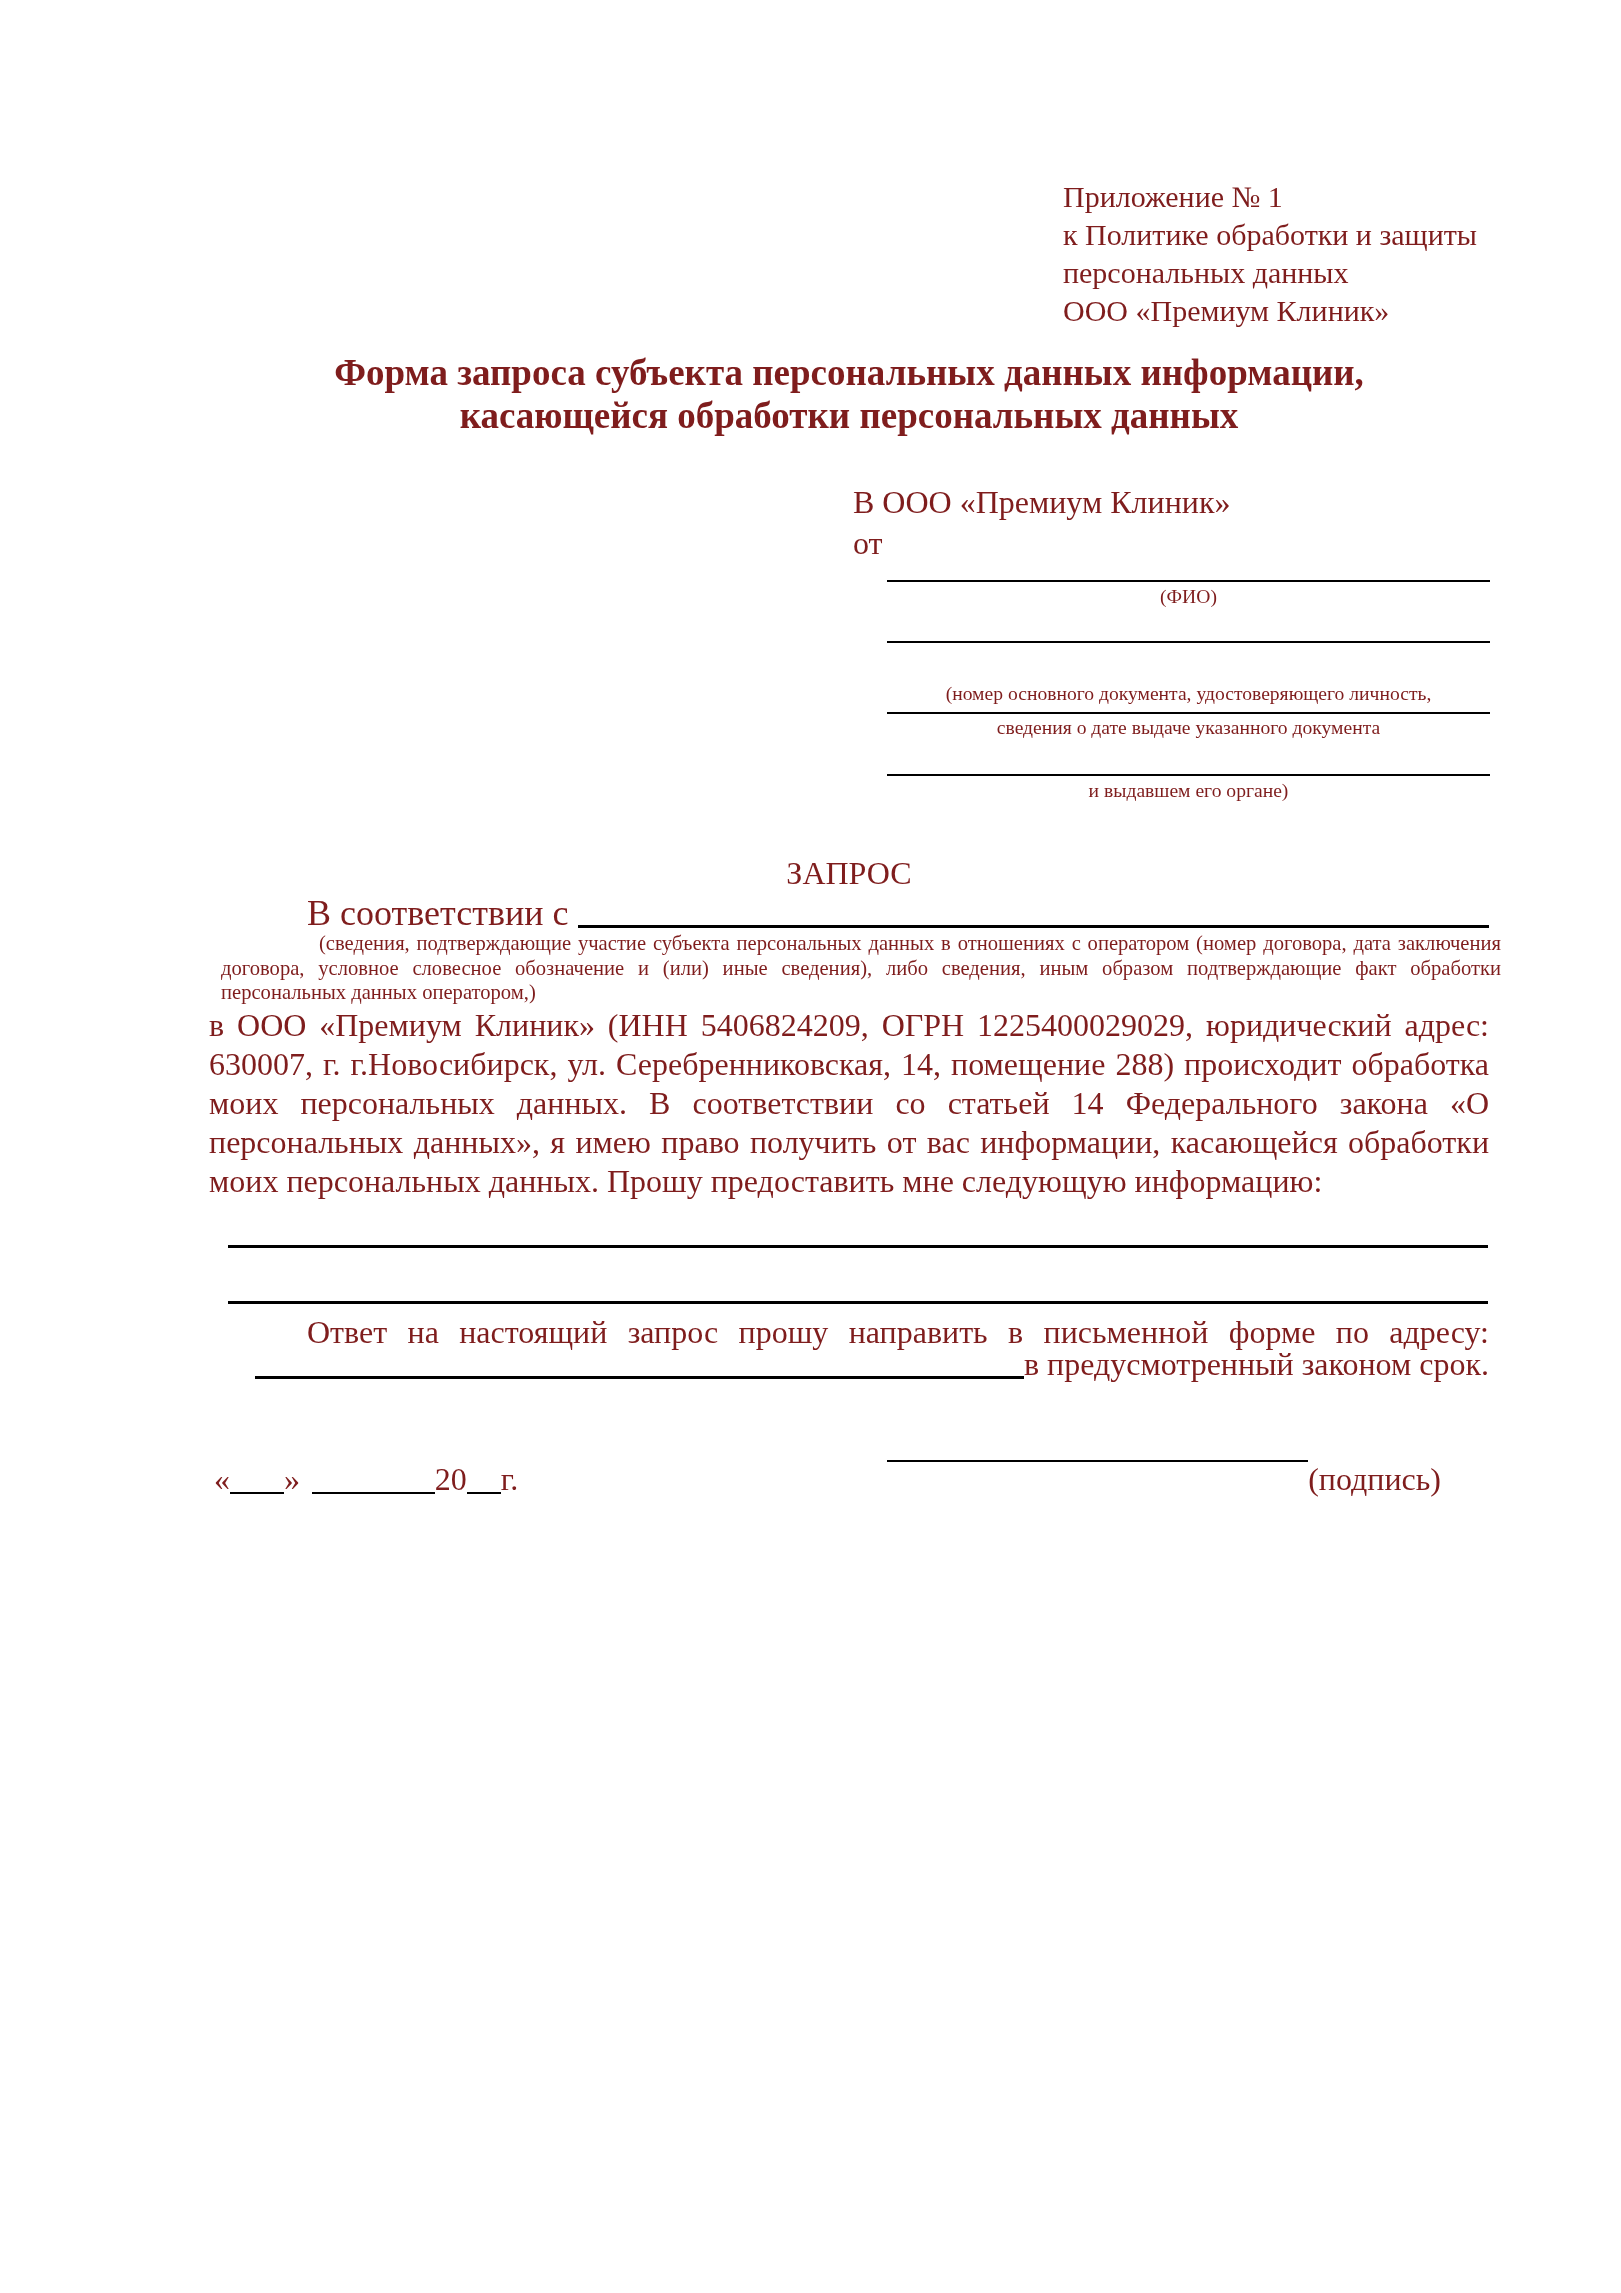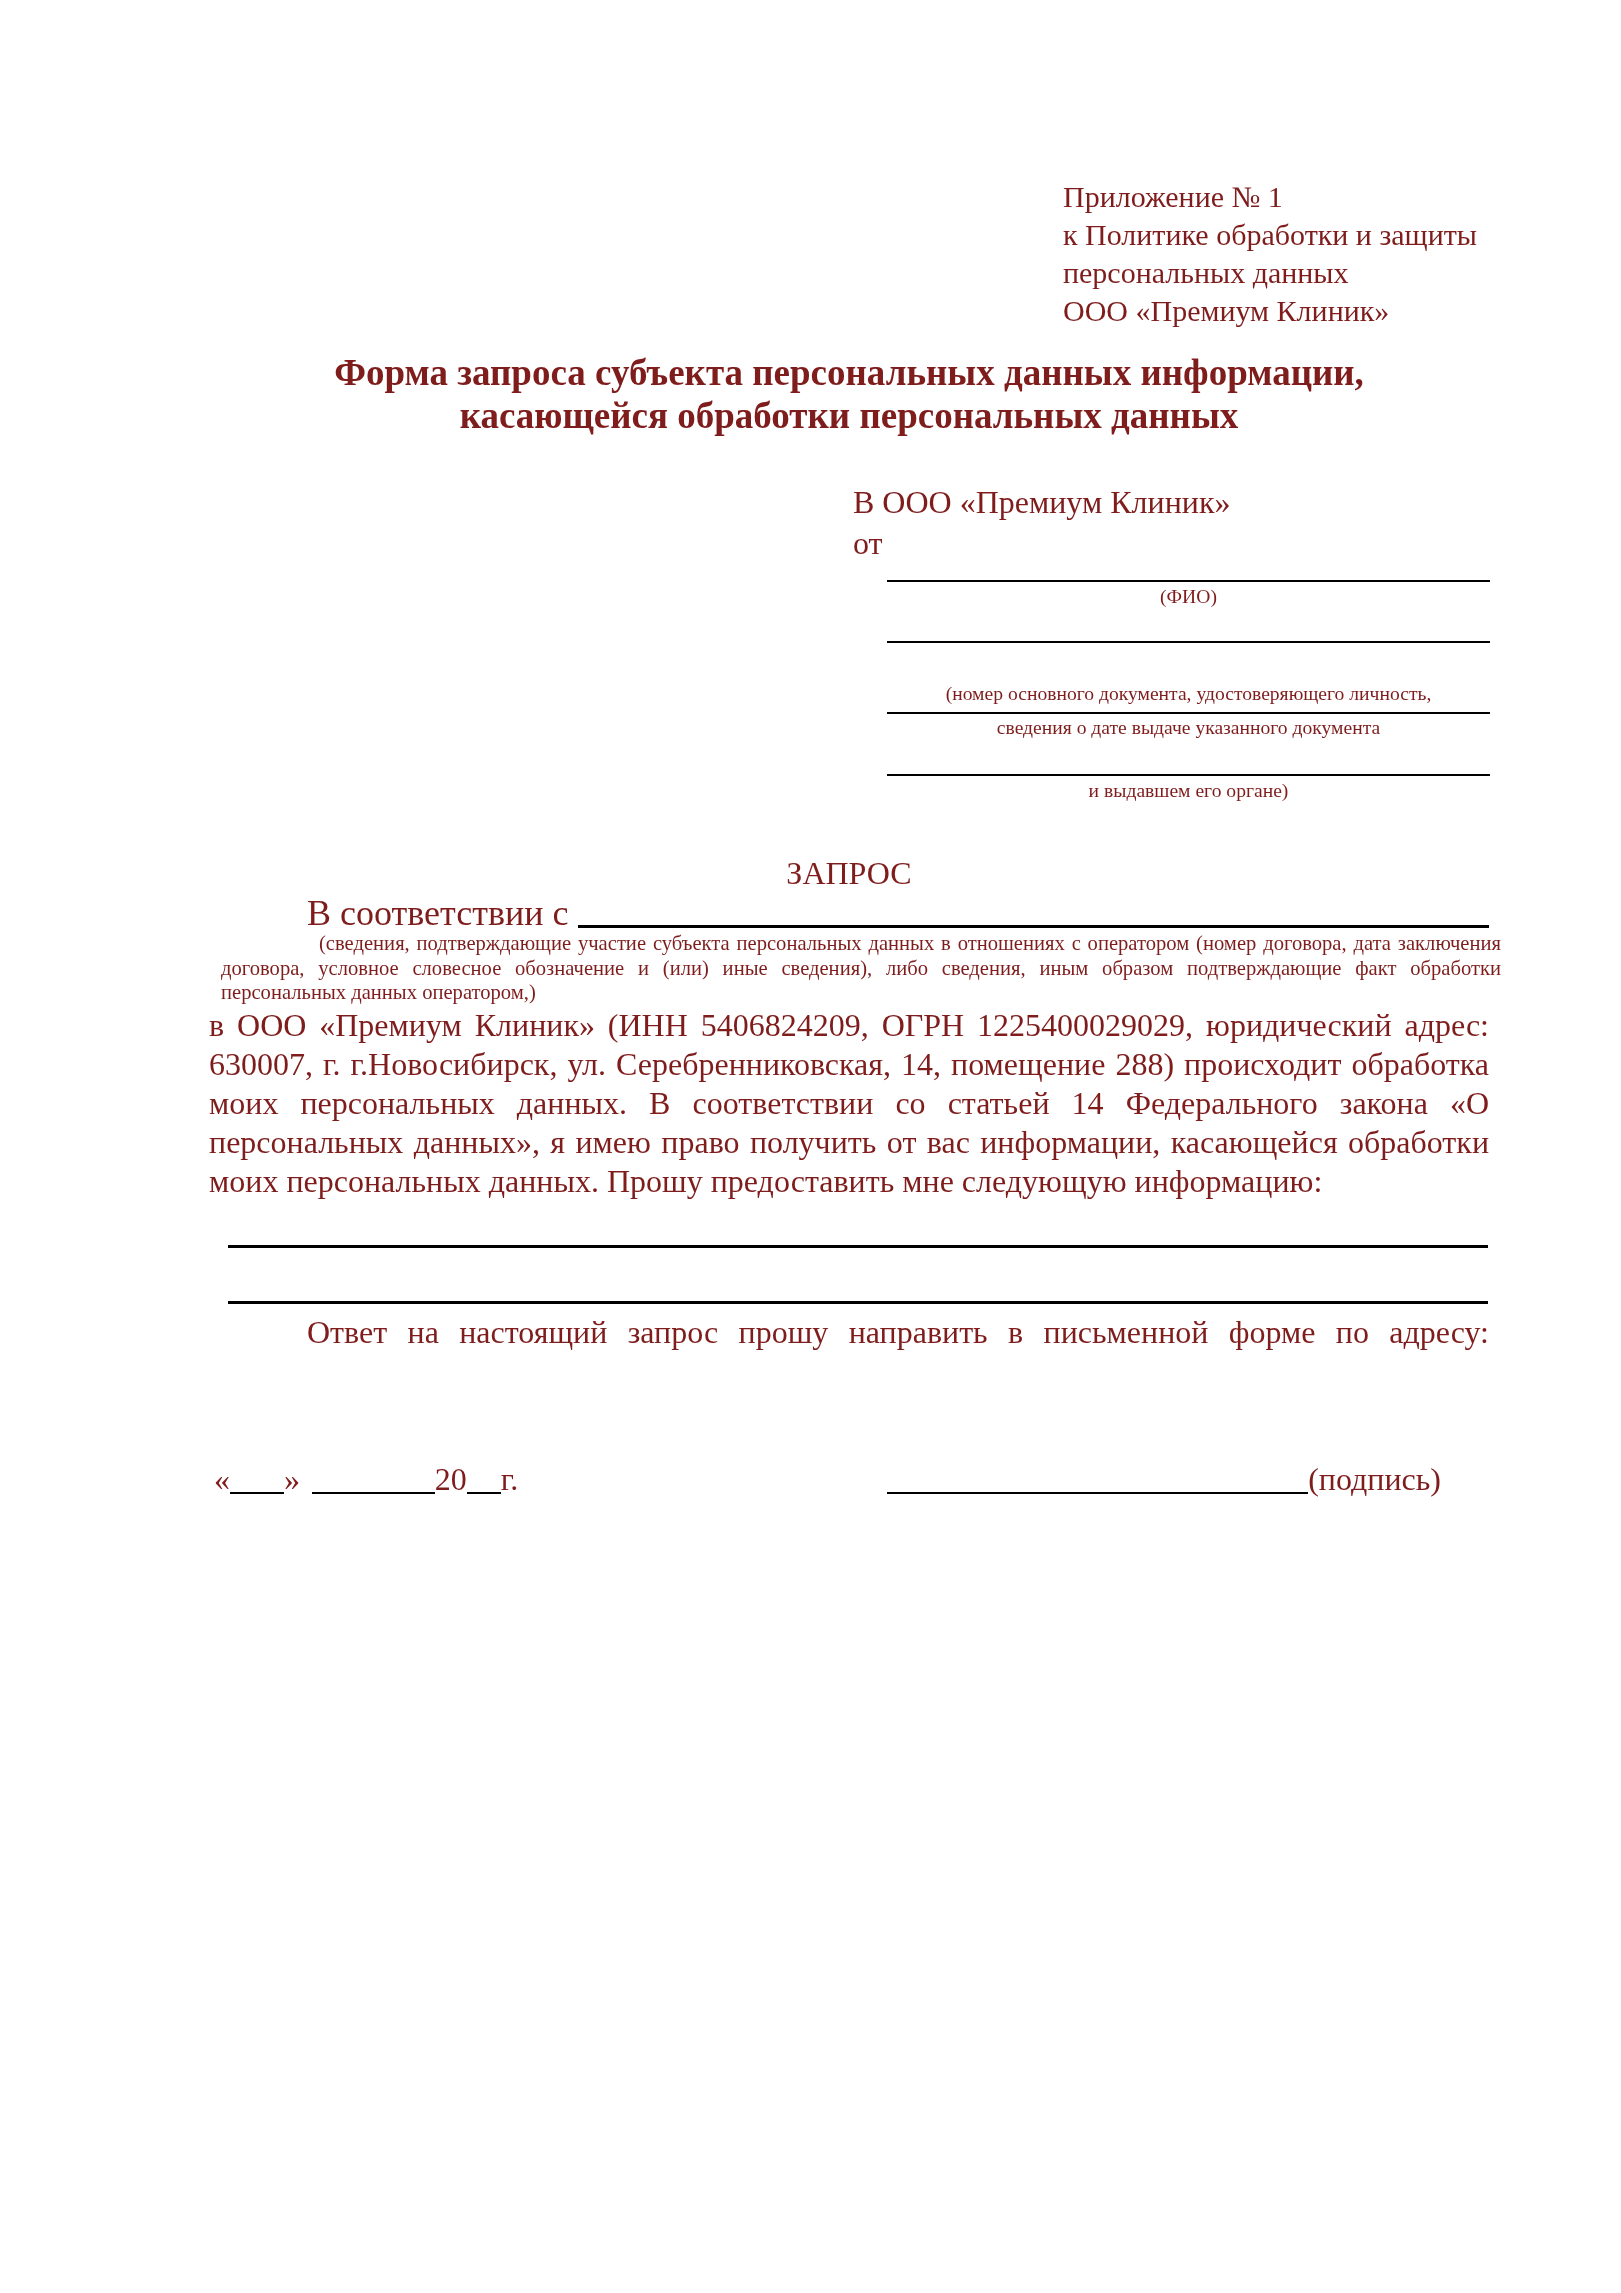--- a/index.html
+++ b/index.html
@@ -81,21 +81,21 @@
     display: flex; align-items: flex-end; font-size: 32px; line-height: 39px;
   }
   .fblank { border-bottom: 2.9px solid #000; margin-bottom: 4.9px; min-height: 1px; }
   .blank-day   { width: 54px; }
   .blank-month { width: 123px; margin-left: 11.8px; }
   .blank-year  { width: 34px; }
   .footer-date .txt { white-space: nowrap; }
 
   .footer-sign {
     left: 887px; top: 1460px; width: 554px;
-    display: flex; align-items: flex-end; font-size: 32px; line-height: 39px;
+    display: flex; align-items: flex-start; font-size: 32px; line-height: 39px;
   }
   .footer-sign .sig-blank { flex: 1 1 auto; border-bottom: 2.9px solid #000; margin-bottom: 4.9px; }
   .footer-sign .caption { white-space: nowrap; }
 </style>
 </head>
 <body>
 
 <div class="page">
 
   <div class="abs appendix">
@@ -133,20 +133,24 @@
   </div>
 
   <div class="abs footnote">(сведения, подтверждающие участие субъекта персональных данных в отношениях с оператором (номер договора, дата заключения договора, условное словесное обозначение и (или) иные сведения), либо сведения, иным образом подтверждающие факт обработки персональных данных оператором,)</div>
 
   <div class="abs body-par">в ООО «Премиум Клиник» (ИНН 5406824209, ОГРН 1225400029029, юридический адрес: 630007, г. г.Новосибирск, ул. Серебренниковская, 14, помещение 288) происходит обработка моих персональных данных. В соответствии со статьей 14 Федерального закона «О персональных данных», я имею право получить от вас информации, касающейся обработки моих персональных данных. Прошу предоставить мне следующую информацию:</div>
 
   <div class="abs info-line il-1"></div>
   <div class="abs info-line il-2"></div>
 
   <div class="abs resp-line1">Ответ на настоящий запрос прошу направить в письменной форме по адресу:</div>
+  <div class="abs resp-line2">
+    <span class="fill-blank address-blank"></span>
+    <span class="tail">в предусмотренный законом срок.</span>
+  </div>
 
   <div class="abs footer-date">
     <span class="txt">«</span>
     <span class="fblank blank-day"></span>
     <span class="txt">»</span>
     <span class="fblank blank-month"></span>
     <span class="txt">20</span>
     <span class="fblank blank-year"></span>
     <span class="txt">г.</span>
   </div>

